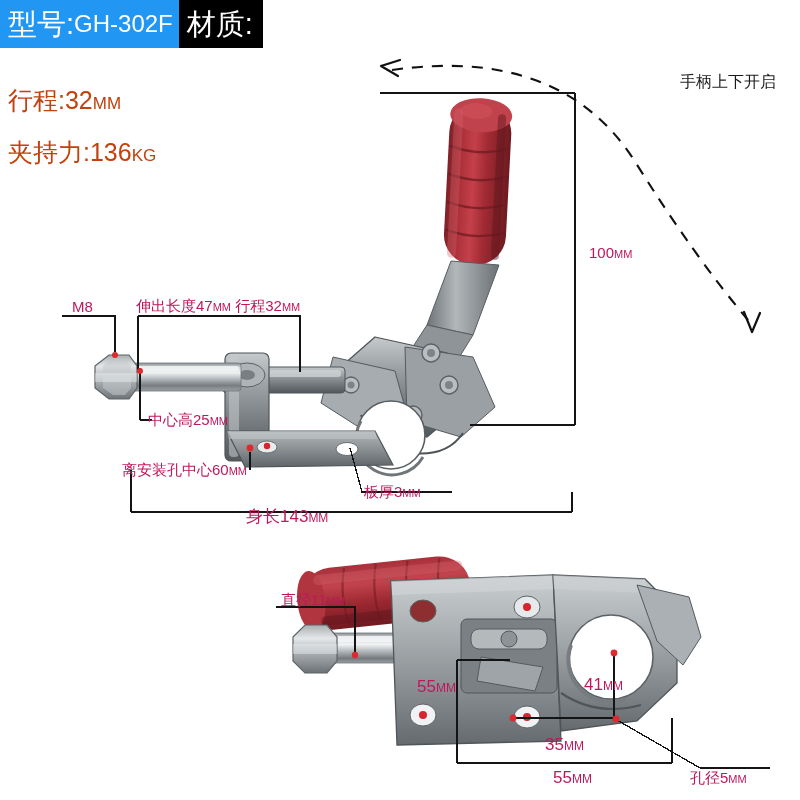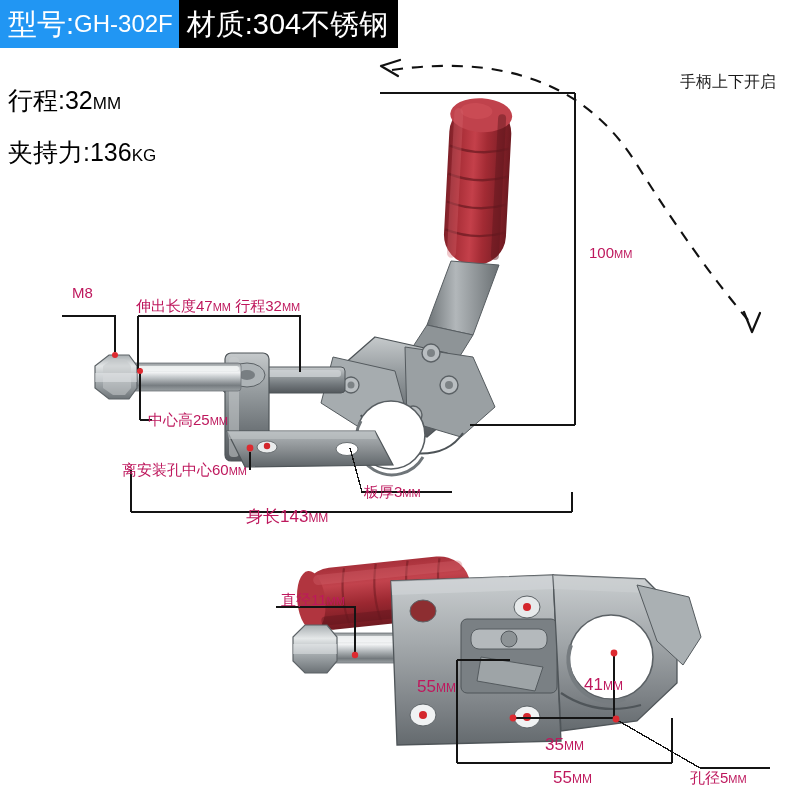--- a/index.html
+++ b/index.html
@@ -19,21 +19,21 @@
     color:#ffffff;font-size:29px;line-height:1;
     letter-spacing:0px;white-space:nowrap;
     padding:0 6px 0 8px;
   }
   .badge.blue{background:#2196f3;}
   .badge.black{background:#000000;padding-right:10px;}
   .badge .num{font-size:24px;}
 
   
   .spec{
-    position:absolute;color:#000000;white-space:nowrap;
+    position:absolute;color:#c2410c;white-space:nowrap;
     font-size:25px;line-height:1;
   }
   .spec .unit{font-size:17px;}
 
   
   .dim{
     position:absolute;white-space:nowrap;color:#be185d;
     font-size:15px;line-height:1;
   }
   .dim .unit{font-size:11px;}
@@ -53,21 +53,20 @@
 
 <div id="stage">
 
   <div class="badge-row">
     <div class="badge blue" style="background: rgb(33, 150, 243);">
       <span>型号:</span>
         <span class="num">GH-302F</span>
     </div>
     <div class="badge black" style="background: rgb(0, 0, 0);">
       <span>材质:</span>
-        <span>304不锈钢</span>
     </div>
   </div>
 
   <div class="spec" style="left:8px;top:88px;">
     <span>行程:</span><span>32</span><span class="unit">MM</span>
   </div>
   <div class="spec" style="left:8px;top:140px;">
     <span>夹持力:</span><span>136</span><span class="unit">KG</span>
   </div>
 
@@ -211,21 +210,21 @@
       <circle cx="250" cy="448" r="3.4" fill="#dd2a30"></circle>
     </g>
 
     <g>
       <path d="M392 70 Q560 46 634 160 Q694 256 748 320" fill="none" stroke="#111111" stroke-width="2.1" stroke-dasharray="11 9" stroke-linecap="butt"></path>
       <path d="M381 66 L400 60 M381 66 L398 76" stroke="#111111" stroke-width="2.2" fill="none" stroke-linecap="round"></path>
       <path d="M752 332 L744 312 M752 332 L760 313" stroke="#111111" stroke-width="2.2" fill="none" stroke-linecap="round"></path>
     </g>
   </svg>
 
-  <div class="dim" style="left:72px;top:285px;">
+  <div class="dim" style="left:72px;top:299px;">
     <span>M8</span>
   </div>
   <div class="dim" style="left:136px;top:298px;">
     <span>伸出长度47</span><span class="unit">MM</span><span> 行程32</span><span class="unit">MM</span>
   </div>
   <div class="dim" style="left:148px;top:412px;">
     <span>中心高25</span><span class="unit">MM</span>
   </div>
   <div class="dim" style="left:122px;top:462px;">
     <span>离安装孔中心60</span><span class="unit">MM</span>

